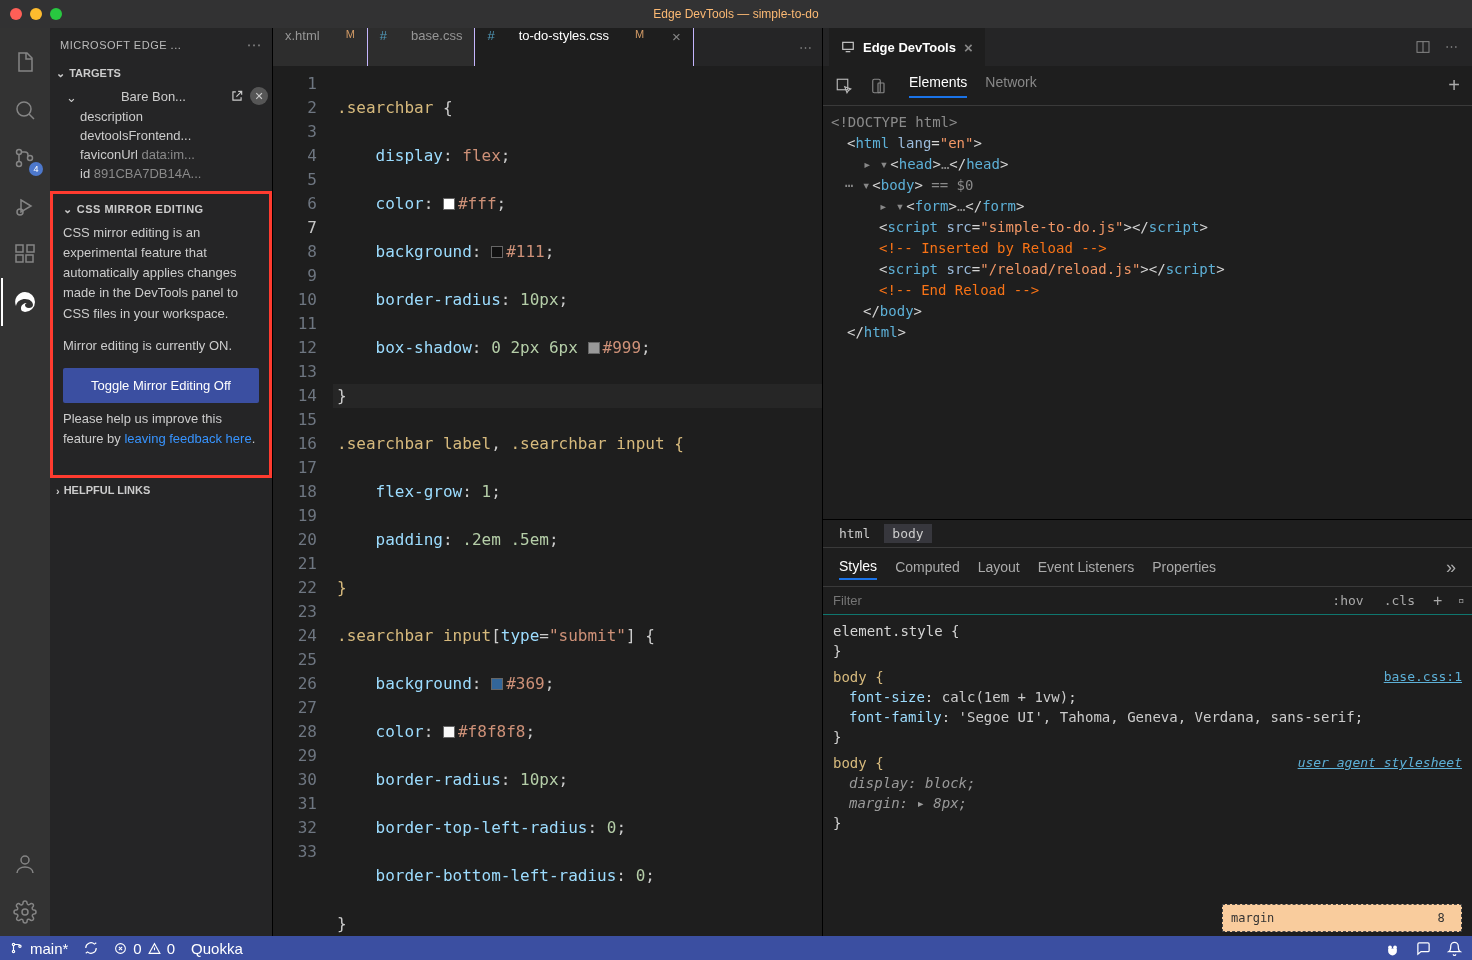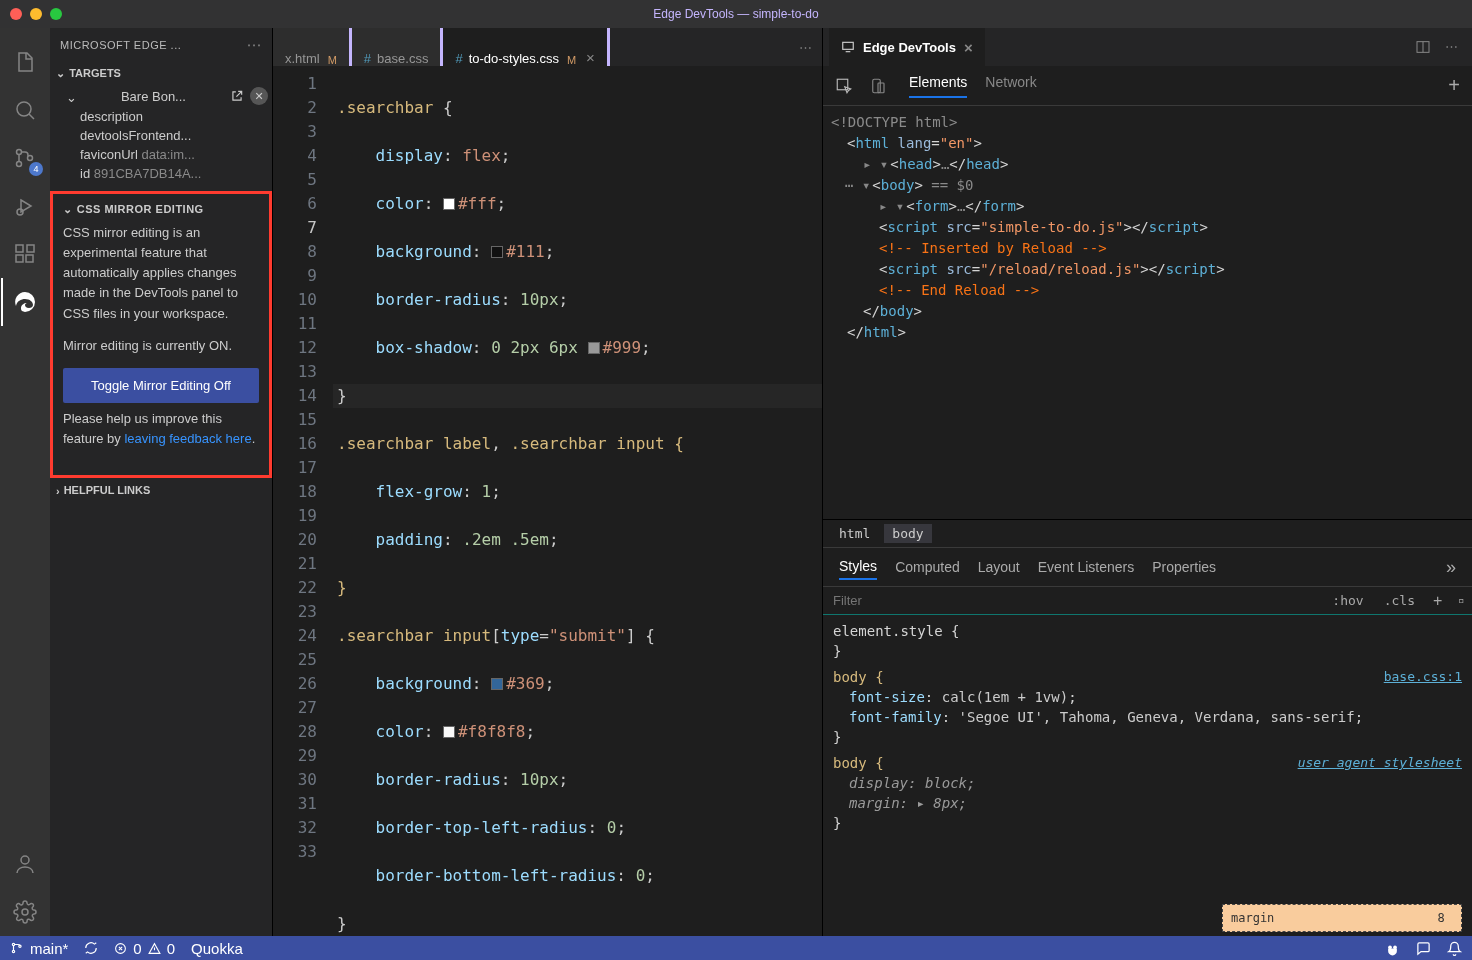--- a/index.html
+++ b/index.html
@@ -19,21 +19,21 @@
   display: flex;
   align-items: center;
   padding: 0 10px;
   position: relative;
 }
 .traffic-lights { display: flex; gap: 8px; }
 .tl { width: 12px; height: 12px; border-radius: 50%; }
 .tl.r { background: #ff5f57; }
 .tl.y { background: #febc2e; }
 .tl.g { background: #28c840; }
-.title-text { position: absolute; left: 50%; transform: translateX(-50%); color: #c4b5fd; font-size: 12px; }
+.title-text { position: absolute; left: 50%; transform: translateX(-50%); color: #fdba74; font-size: 12px; }
 .main { display: flex; flex: 1; overflow: hidden; }
 .activitybar {
   width: 50px;
   background: #333333;
   display: flex;
   flex-direction: column;
   align-items: center;
   padding-top: 10px;
 }
 .activitybar .ab-item {
@@ -122,25 +122,25 @@
   width: 550px; display: flex; flex-direction: column;
   background: #1e1e1e;
   border-right: 1px solid #000;
 }
 .tab-row {
   display: flex; align-items: center;
   background: #252526;
   height: 38px;
 }
 .etab {
-  display: flex; align-items: flex-end; gap: 6px;
+  display: flex; align-items: flex-start; gap: 24px;
   padding: 0 12px; height: 100%;
   background: #2d2d2d; color: #969696;
   font-size: 13px; cursor: pointer;
-  border-right: 3px solid #c4b5fd;
+  border-right: 1px solid #c4b5fd;
   white-space: nowrap;
 }
 .etab.active { background: #1e1e1e; color: #ffffff; }
 .etab .hash { color: #519aba; }
 .etab .mod { color: #d19a66; font-size: 11px; margin-left: 2px; }
 .etab .close { color: #888; margin-left: 4px; font-size: 15px; }
 .tab-actions { margin-left: auto; display: flex; gap: 12px; padding: 0 10px; color: #888; }
 .code {
   flex: 1; display: flex;
   font-family: "SF Mono", Menlo, Consolas, monospace;

